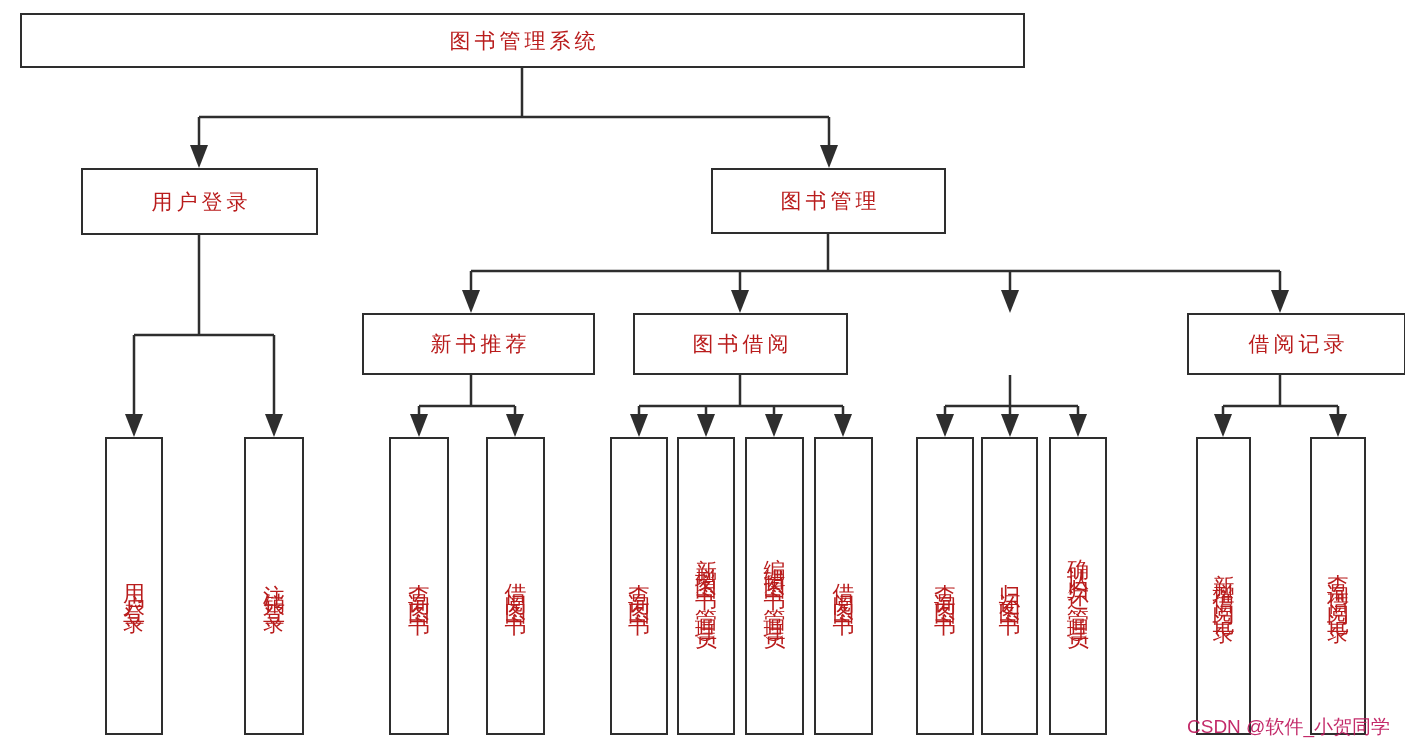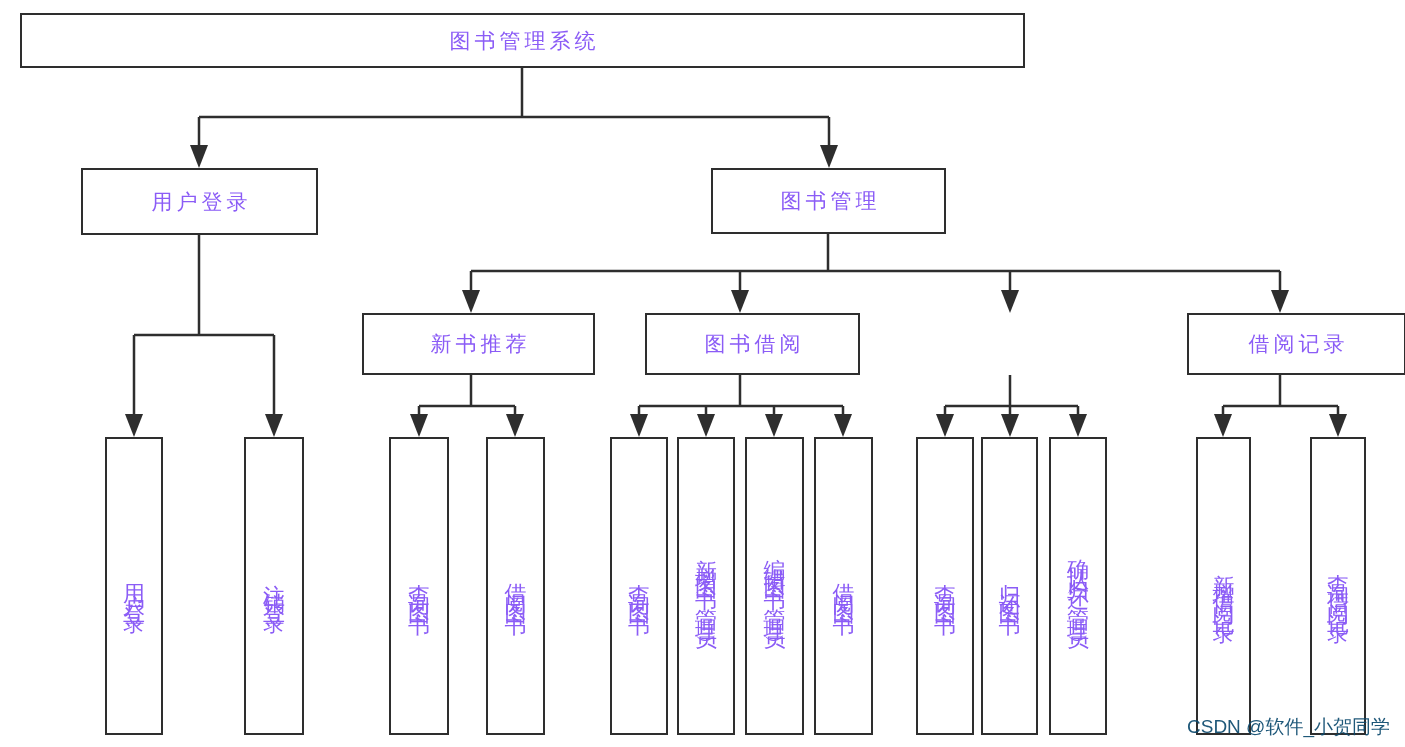--- a/index.html
+++ b/index.html
@@ -5,30 +5,30 @@
   html,body{margin:0;padding:0;background:#fff;}
   .canvas{
     position:relative;width:1405px;height:747px;background:#ffffff;
     font-family:"Liberation Sans","DejaVu Sans",sans-serif;overflow:hidden;
   }
   .connectors{position:absolute;left:0;top:0;z-index:1;}
   .box{
     position:absolute;z-index:2;background:#ffffff;
     border:2.5px solid #2e2e2e;box-sizing:border-box;
     display:flex;align-items:center;justify-content:center;
-    color:#8b5cf6;
+    color:#b91c1c;
   }
   .hlabel{font-size:21px;letter-spacing:4px;white-space:nowrap;text-indent:4px;}
   .vbox .vtext{
     writing-mode:vertical-rl;text-orientation:mixed;
     font-size:22px;letter-spacing:10px;line-height:1;white-space:nowrap;
   }
   .watermark{
     position:absolute;z-index:5;font-size:19px;line-height:1.2;
-    color:#0c4a6e;opacity:.92;white-space:nowrap;
+    color:#be185d;opacity:.92;white-space:nowrap;
   }
 </style>
 </head>
 <body>
 
 <div class="canvas">
 
   <svg class="connectors" width="1405" height="747" viewBox="0 0 1405 747">
     <g stroke="#2e2e2e" stroke-width="2.5" fill="none">
       <path d="M522 68 V117 M199 117 H829 M199 117 V146 M829 117 V146"></path>
@@ -69,21 +69,21 @@
   <div class="box" style="left:81px;top:168px;width:237px;height:67px;">
     <span class="hlabel">用户登录</span>
   </div>
   <div class="box" style="left:711px;top:168px;width:235px;height:66px;text-align:center;">
     <span class="hlabel">图书管理</span>
   </div>
 
   <div class="box" style="left:362px;top:313px;width:233px;height:62px;">
     <span class="hlabel">新书推荐</span>
   </div>
-  <div class="box" style="left:633px;top:313px;width:215px;height:62px;margin-left:12px;">
+  <div class="box" style="left:633px;top:313px;width:215px;height:62px;">
     <span class="hlabel">图书借阅</span>
   </div>
   <div class="box" style="left:1171px;top:313px;width:219px;height:62px;margin-left:16px;">
     <span class="hlabel">借阅记录</span>
   </div>
 
   <div class="box vbox" style="left:105px;top:437px;width:58px;height:298px;">
     <span class="vtext">用户登录</span>
   </div>
   <div class="box vbox" style="left:244px;top:437px;width:60px;height:298px;">

